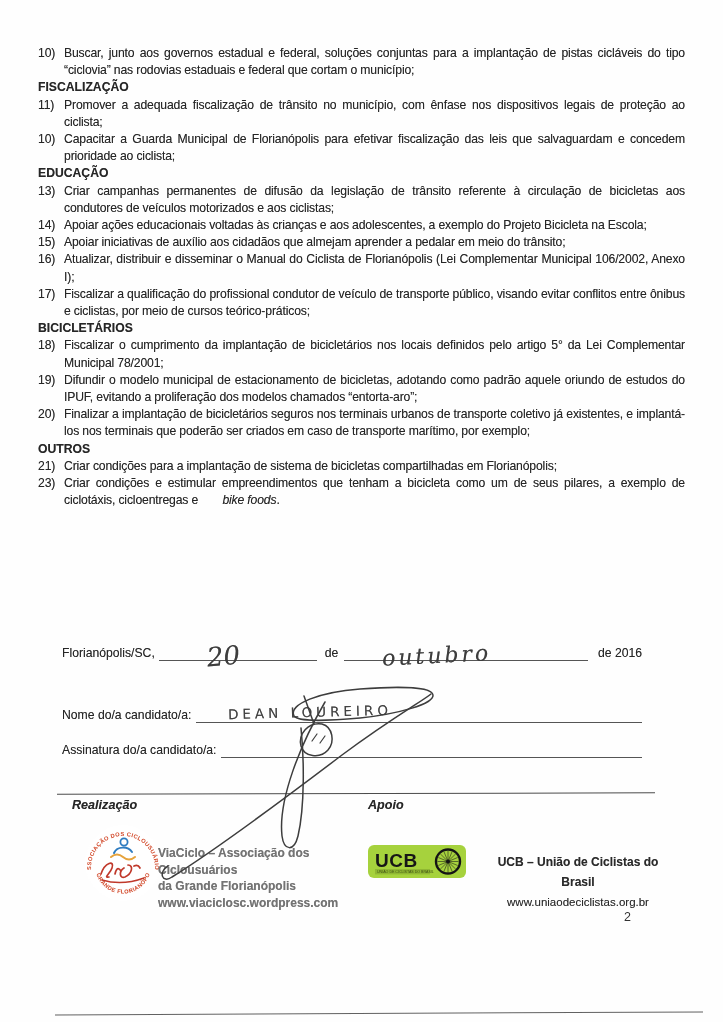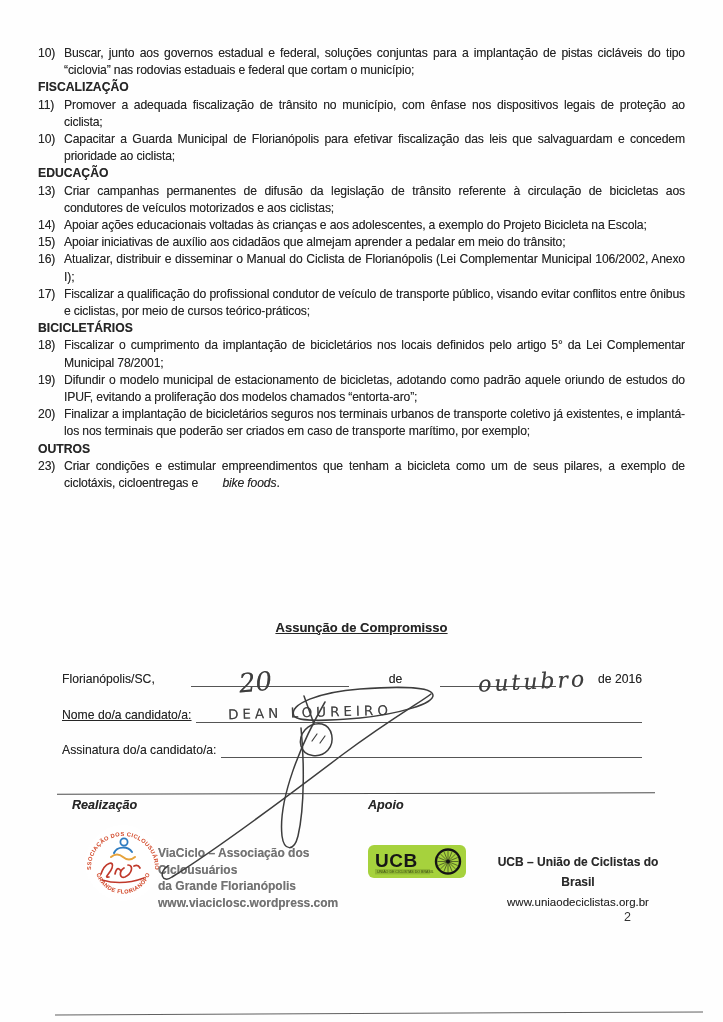--- a/index.html
+++ b/index.html
@@ -21,24 +21,24 @@
     position:absolute;left:38px;width:647px;top:620px;text-align:center;
     font-weight:bold;font-size:13px;text-decoration:underline;
     text-shadow:0 0 0.3px rgba(40,40,40,.45);
   }
   .form-line{
     position:absolute;left:62px;width:580px;display:flex;align-items:flex-end;
     font-size:12.2px;line-height:16px;text-shadow:0 0 0.3px rgba(40,40,40,.45);
   }
   .form-line .lbl{white-space:nowrap;}
   .blank{border-bottom:1.1px solid #555;height:16px;position:relative;}
-  .date-line{top:670px;gap:32px;}
+  .date-line{top:644px;}
   .blank.day{width:158px;margin:0 8px 0 4px;}
   .blank.month{flex:1;margin:0 10px 0 6px;}
-  .name-line{top:706px;text-decoration:underline;}
+  .name-line{top:706px;}
   .sig-line{top:741px;}
   .blank.grow{flex:1;margin-left:5px;}
   .hand{
     position:absolute;font-family:"DejaVu Serif",serif;font-style:italic;
     color:#3d3d3d;white-space:nowrap;pointer-events:none;
   }
   .hand.day-hand{left:48px;bottom:-4px;font-size:26px;transform:rotate(-5deg);}
   .hand.month-hand{left:38px;bottom:-4px;font-size:22px;letter-spacing:3px;transform:rotate(-3deg);}
   .hand.name-hand{
     left:32px;bottom:2px;font-family:"DejaVu Sans",sans-serif;font-style:normal;
@@ -130,26 +130,29 @@
       <span class="num">19)</span>
       <span class="txt">Difundir o modelo municipal de estacionamento de bicicletas, adotando como padrão aquele oriundo de estudos do IPUF, evitando a proliferação dos modelos chamados “entorta-aro”;</span>
     </div>
     <div class="item">
       <span class="num">20)</span>
       <span class="txt">Finalizar a implantação de bicicletários seguros nos terminais urbanos de transporte coletivo já existentes, e implantá-los nos terminais que poderão ser criados em caso de transporte marítimo, por exemplo;</span>
     </div>
 
     <div class="sec-header">OUTROS</div>
     <div class="item">
+      <span class="num">21)</span>
+      <span class="txt">Criar condições para a implantação de sistema de bicicletas compartilhadas em Florianópolis;</span>
+    </div>
+    <div class="item">
       <span class="num">23)</span>
       <span class="txt"><span>Criar condições e estimular empreendimentos que tenham a bicicleta como um de seus pilares, a exemplo de ciclotáxis, cicloentregas e </span><i>bike foods</i><span>.</span></span>
     </div>
   </div>
 
-  <div class="doc-title">Assunção de Compromisso</div>
 
   <div class="form-line date-line">
     <span class="lbl">Florianópolis/SC,</span>
     <span class="blank day">
       <span class="hand day-hand">20</span>
     </span>
     <span class="lbl">de</span>
     <span class="blank month">
       <span class="hand month-hand">outubro</span>
     </span>

